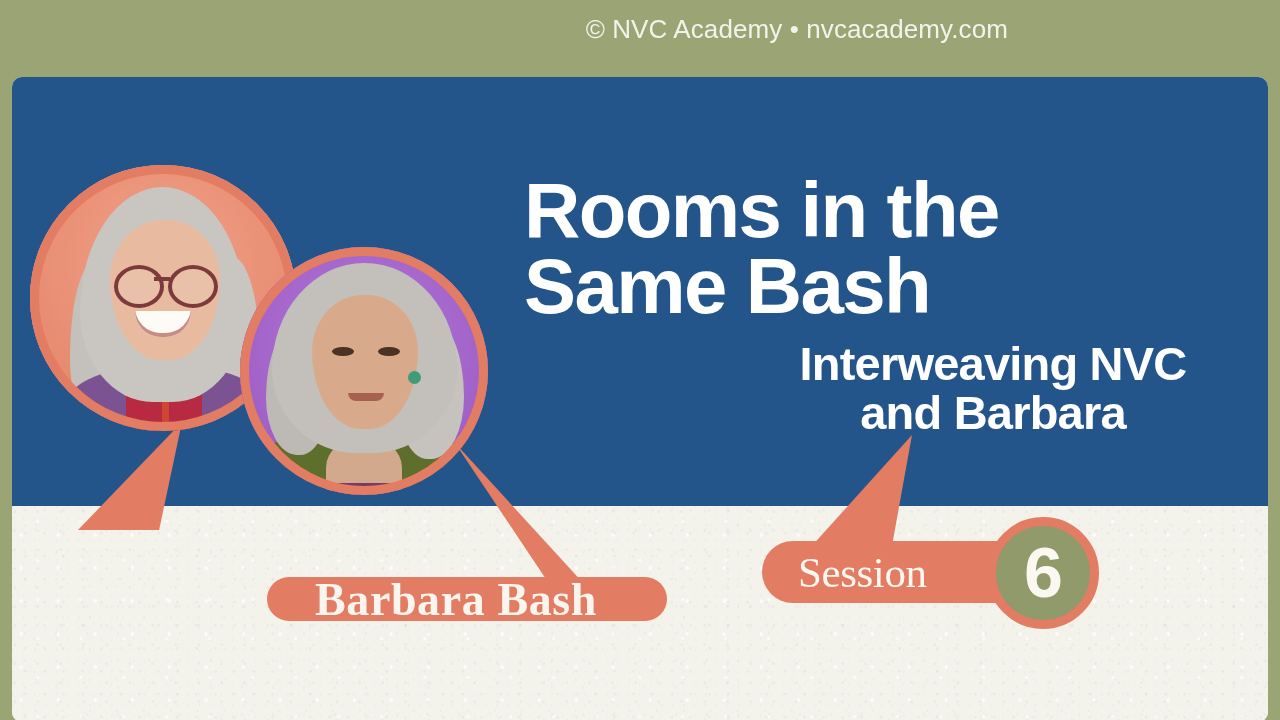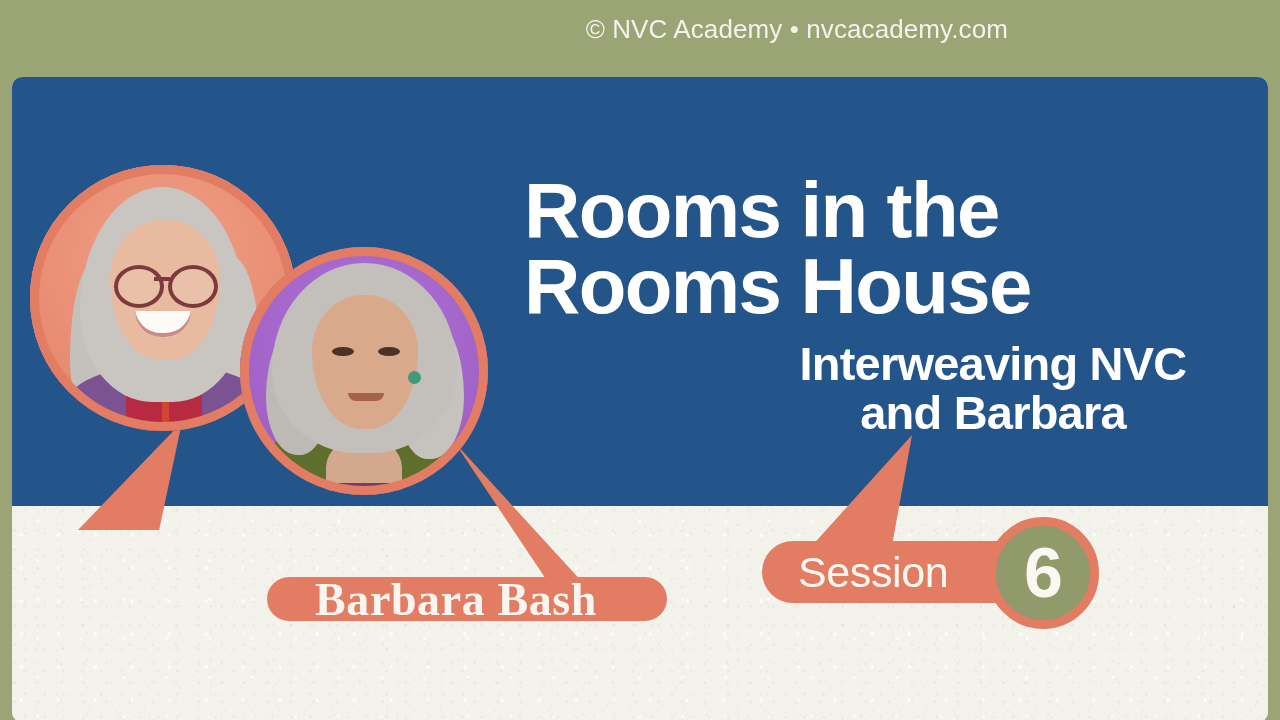--- a/index.html
+++ b/index.html
@@ -245,21 +245,21 @@
     width: 290px; height: 62px;
     background: #e27c62;
     border-radius: 999px;
     display: flex;
     align-items: center;
     padding-left: 36px;
     box-sizing: border-box;
   }
   #session-label {
     color: #fbf8f2;
-    font-family: Liberation Sans, sans-serif;
+    font-family: Liberation Serif, serif;
     font-size: 43px;
     letter-spacing: -0.4px;
     white-space: nowrap;
   }
   #session-number-circle {
     position: absolute;
     left: 975px; top: 440px;
     width: 112px; height: 112px;
     border-radius: 50%;
     background: #909a6b;
@@ -287,21 +287,21 @@
     <span class="copyright">© NVC Academy • nvcacademy.com</span>
   </div>
 
   <div class="card">
 
     <div class="blue-panel"></div>
     <div class="paper-panel"></div>
 
     <div class="title-block">
       <div class="title-line">Rooms in the</div>
-      <div class="title-line">Rooms House</div>
+      <div class="title-line">Same Bash</div>
     </div>
 
     <div class="subtitle-block">
       <div class="subtitle-line">Interweaving NVC</div>
       <div class="subtitle-line">and Barbara</div>
     </div>
 
     <div class="tail" id="tail-roberta"></div>
     <div class="tail" id="tail-barbara"></div>
     <div class="tail" id="tail-session"></div>

